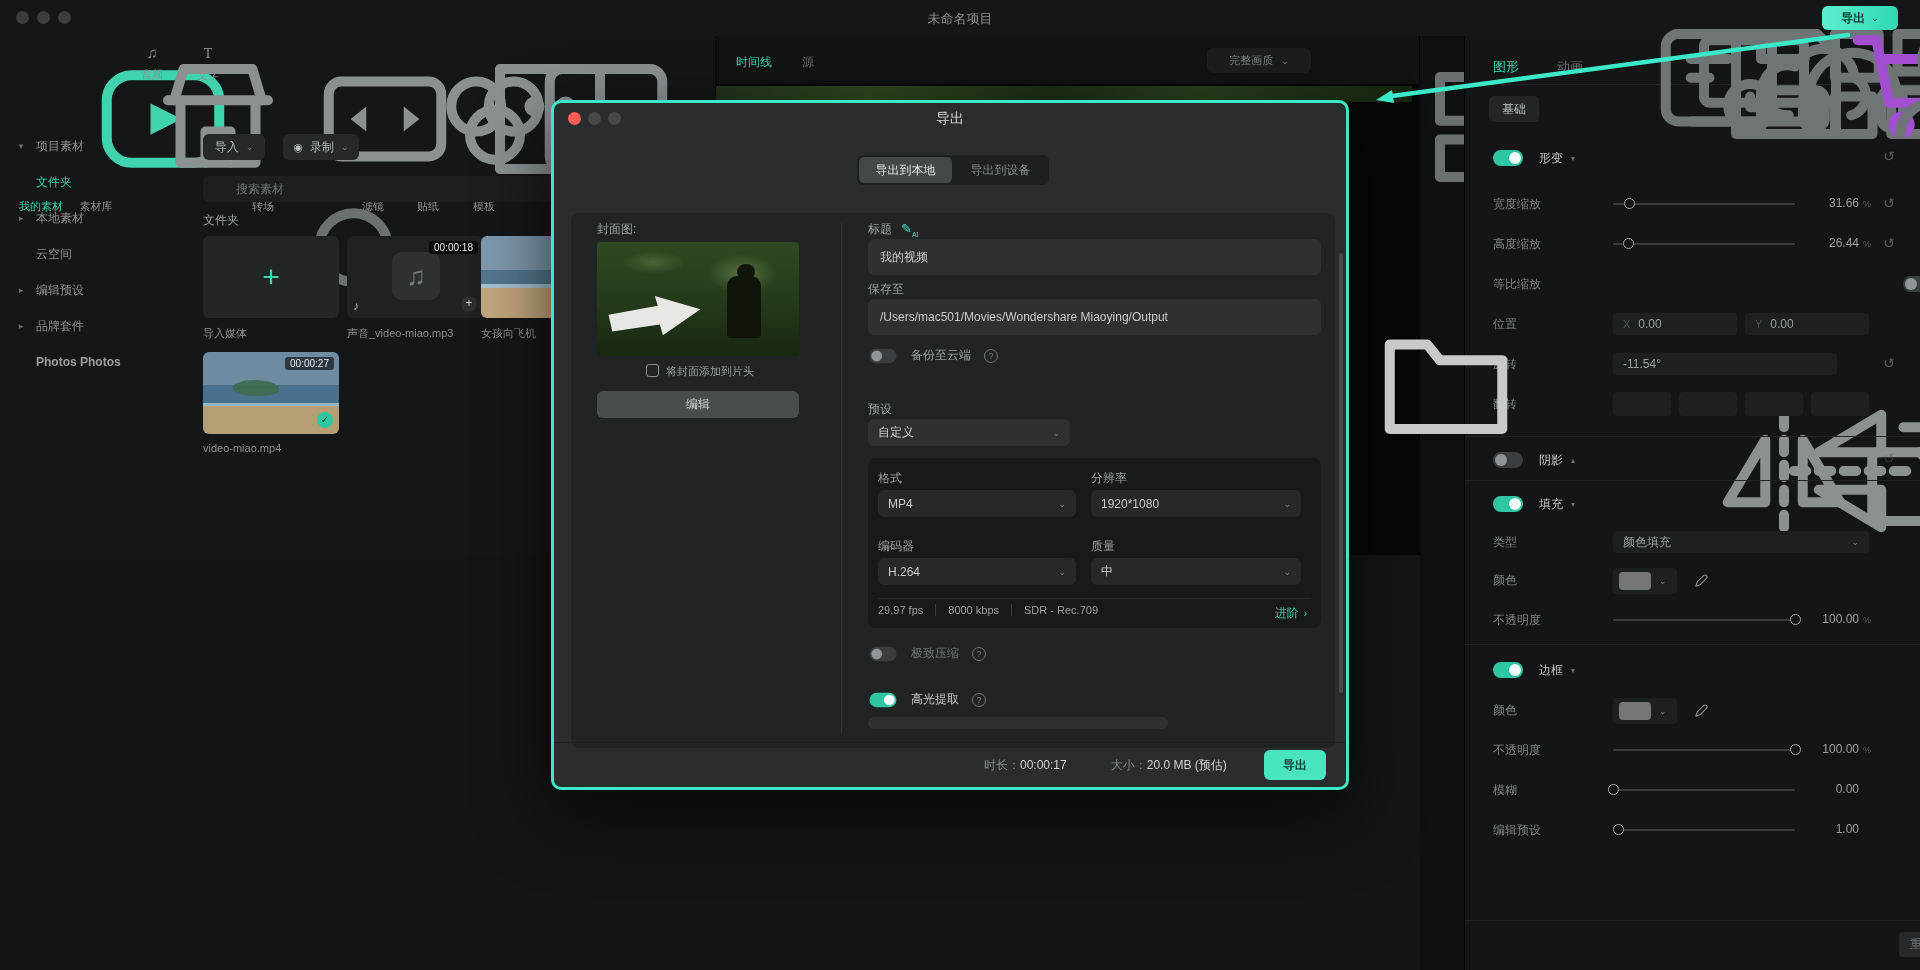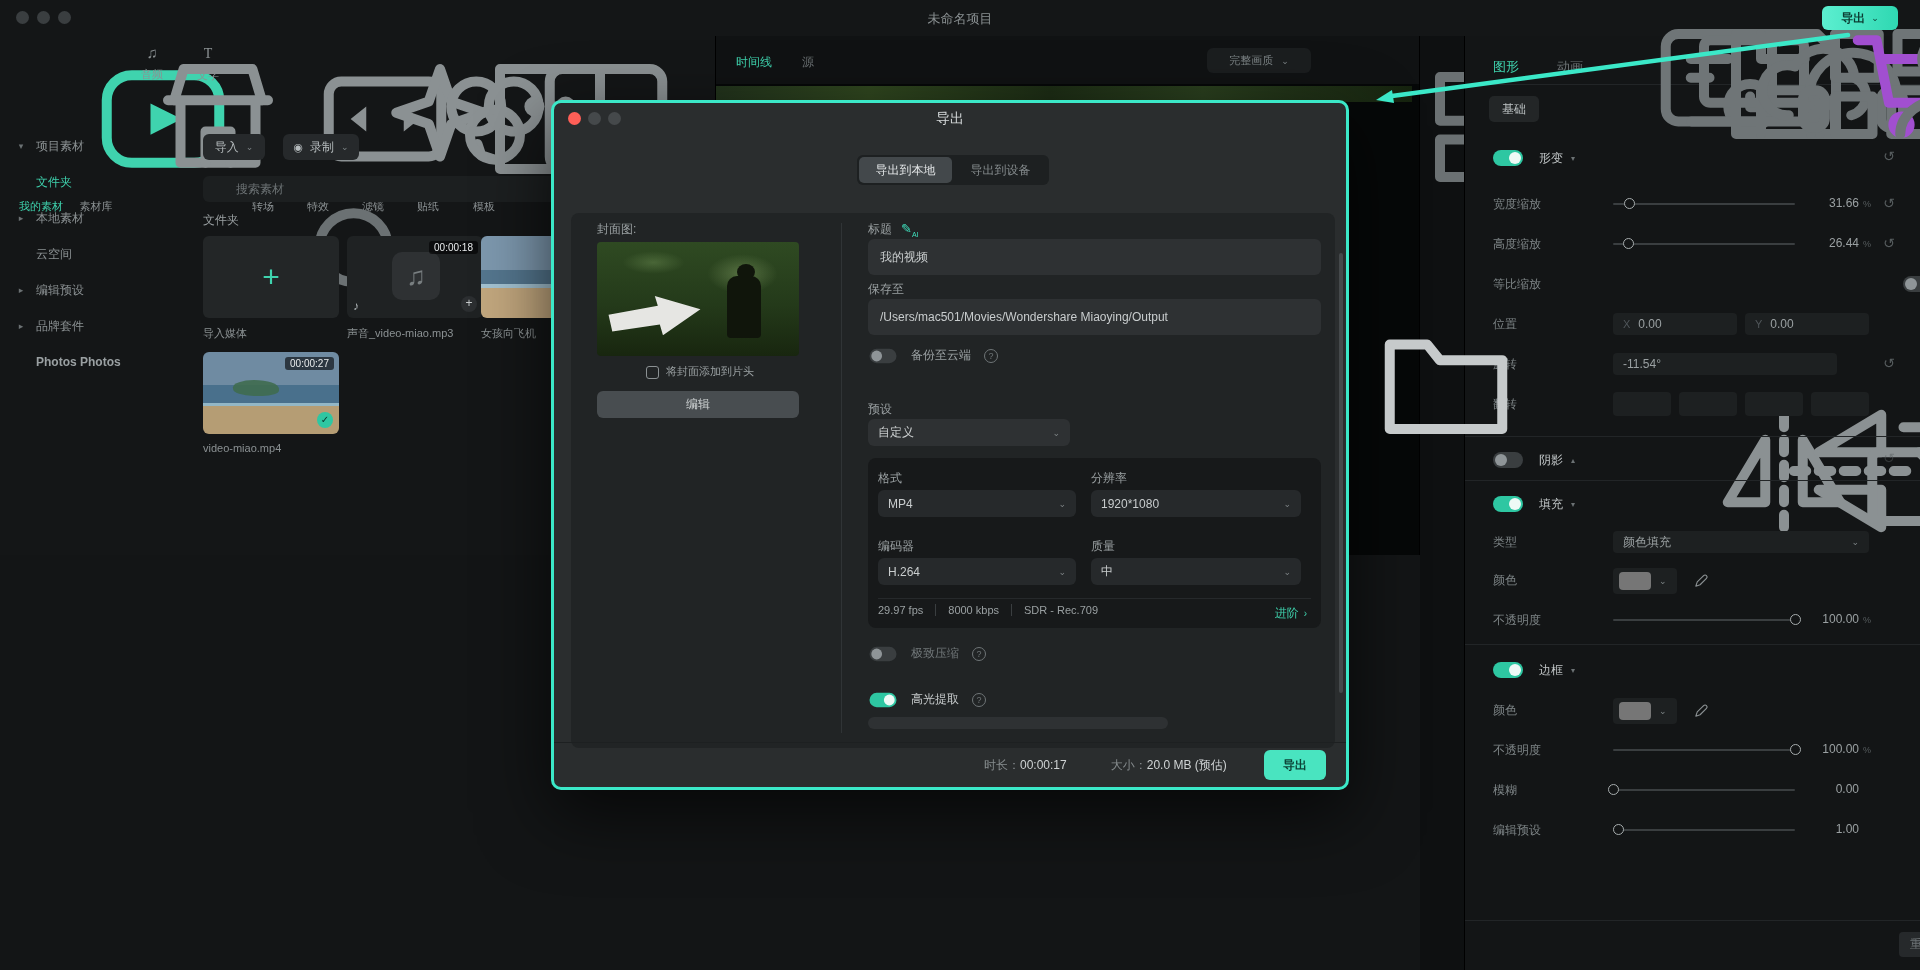--- a/index.html
+++ b/index.html
@@ -94,21 +94,21 @@
   .dlg-tab.active{background:#43484b;color:#e3e6e7}
   #dlg-body{position:absolute;left:17px;top:110px;width:764px;height:535px;background:#212425;border-radius:8px}
   .dlg-lb{position:absolute;font-size:12px;color:#9aa0a2}
   #cover{position:absolute;left:26px;top:29px;width:202px;height:114px;border-radius:4px;overflow:hidden;cursor:pointer;
     background:radial-gradient(closest-side at 72% 28%,rgba(205,235,160,.28),transparent 62%),
       radial-gradient(closest-side at 28% 18%,rgba(180,220,140,.22),transparent 55%),
       linear-gradient(180deg,#2f4a22,#243a1a 55%,#18260f)}
   #cover .person{position:absolute;right:38px;top:34px;width:34px;height:62px;background:#10150b;border-radius:10px 10px 4px 4px}
   #cover .head{position:absolute;right:44px;top:22px;width:18px;height:16px;border-radius:50%;background:#10150b}
   #cover .arrow{position:absolute;left:10px;top:52px;width:96px;height:46px;transform:rotate(-6deg)}
-  #cover-check{position:absolute;left:75px;top:151px;display:flex;align-items:flex-end;gap:7px;cursor:pointer}
+  #cover-check{position:absolute;left:75px;top:151px;display:flex;align-items:flex-start;gap:7px;cursor:pointer}
   #cover-check .box{width:13px;height:13px;border:1.5px solid #8b9193;border-radius:3px}
   #cover-check .lb{font-size:11px;color:#9aa0a2}
   #btn-edit{position:absolute;left:26px;top:178px;width:202px;height:27px;border-radius:6px;background:#484d50;color:#d0d4d5;font-size:12px;display:flex;align-items:center;justify-content:center;cursor:pointer}
   #dlg-vdiv{position:absolute;left:270px;top:10px;width:1px;height:510px;background:#303436}
   .dlg-input{position:absolute;left:297px;width:453px;height:27px;border-radius:6px;background:#2e3133;border:none;outline:none;color:#c9cdce;font-size:12px;padding:18px 12px}
   #ai-pen{position:absolute;left:330px;top:8px;color:#3fe1be;font-size:13px}
   #ai-pen sub{font-size:7px}
   #folder-ic{position:absolute;left:725px;top:94px;width:16px;height:16px;color:#c6cacb;cursor:pointer}
   .dlg-toggle-row{position:absolute;left:297px;display:flex;align-items:center;gap:13px}
   .dlg-toggle-row .lb{font-size:12px;color:#9aa0a2}
@@ -378,25 +378,20 @@
       <span class="mt-ic" style="font-size:15px;line-height:18px;text-align:center">♫</span>
       <div class="mt-lb">音频</div></div>
     <div class="mtab" style="left:180px">
       <span class="mt-ic" style="font-size:14px;line-height:18px;text-align:center;font-family:'Liberation Serif','DejaVu Serif',serif">T</span>
       <div class="mt-lb">文字</div></div>
     <div class="mtab" style="left:235px">
       <span class="mt-ic"><svg class="ic">
             <use href="#i-transition"></use>
           </svg></span>
       <div class="mt-lb">转场</div></div>
-    <div class="mtab" style="left:290px">
-      <span class="mt-ic"><svg class="ic">
-            <use href="#i-fx"></use>
-          </svg></span>
-      <div class="mt-lb">特效</div></div>
     <div class="mtab" style="left:345px">
       <span class="mt-ic"><svg class="ic">
             <use href="#i-filter"></use>
           </svg></span>
       <div class="mt-lb">滤镜</div></div>
     <div class="mtab" style="left:400px">
       <span class="mt-ic"><svg class="ic">
             <use href="#i-sticker"></use>
           </svg></span>
       <div class="mt-lb">贴纸</div></div>

